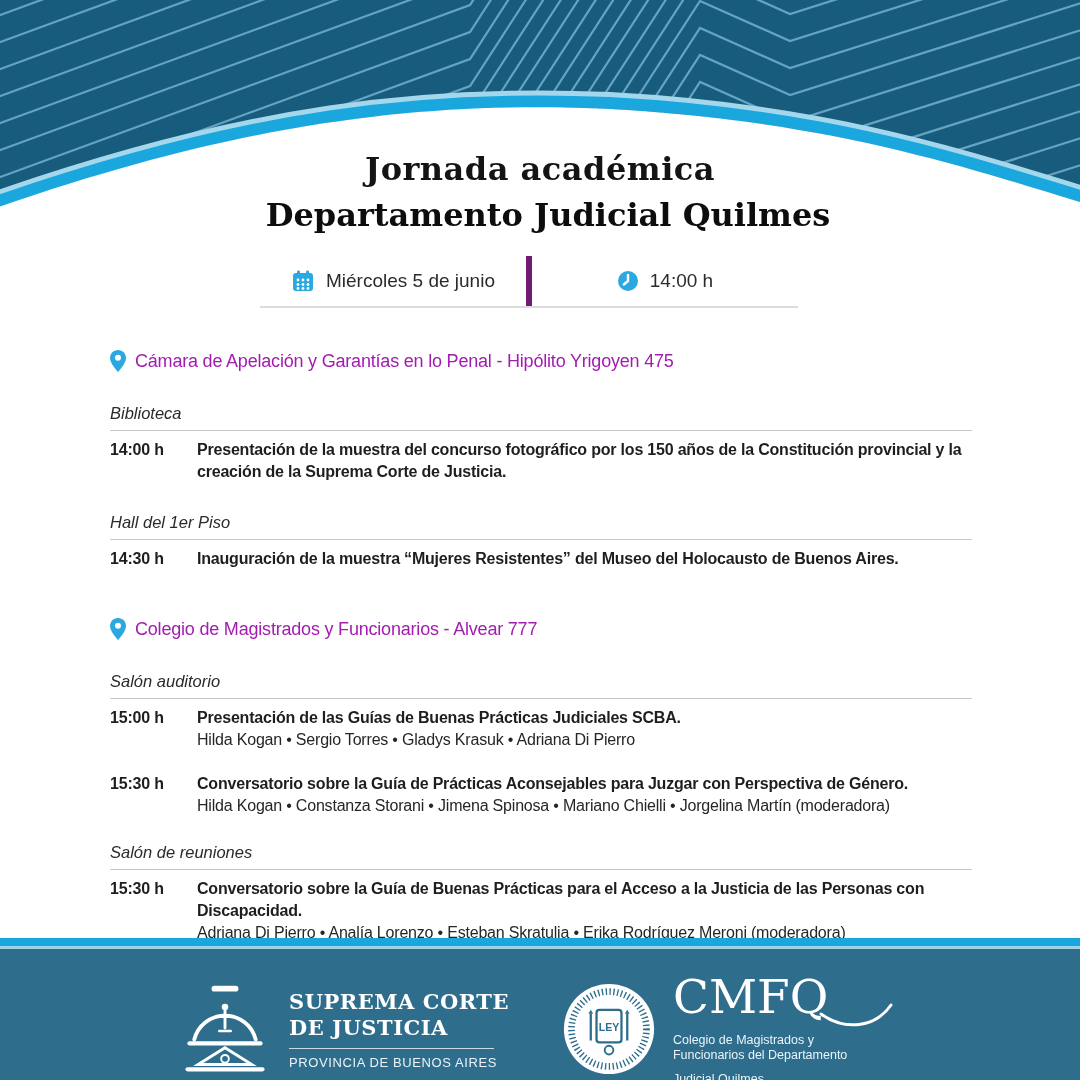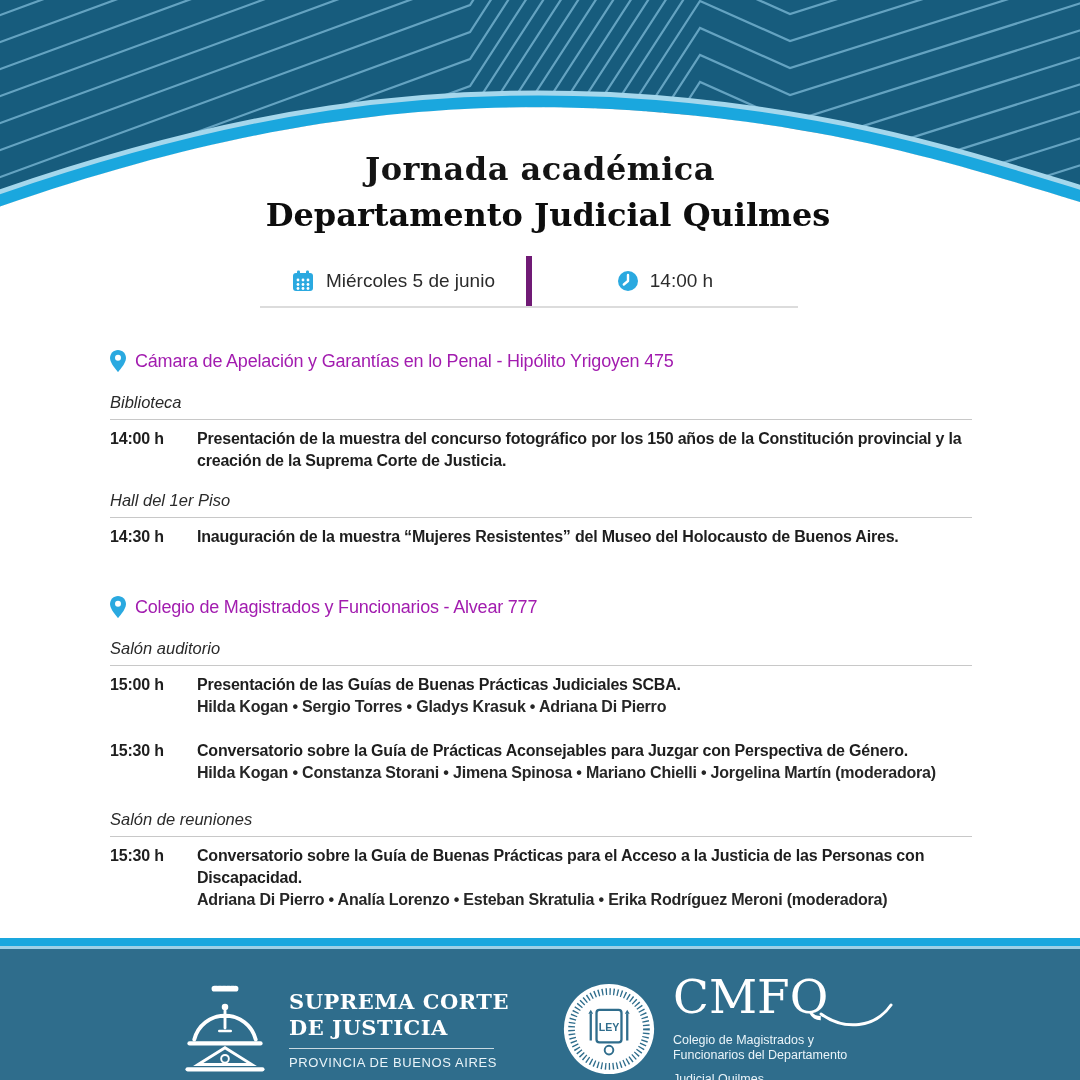--- a/index.html
+++ b/index.html
@@ -30,31 +30,31 @@
   }
   .dt-cell.left{border-right:6px solid #701a75;}
   
   .content{position:absolute;top:348px;left:110px;width:862px;}
   .venue{
     display:flex;align-items:center;gap:9px;
     font-weight:normal;font-size:18px;color:#a21caf;line-height:26px;letter-spacing:-.2px;
   }
   .venue.second{margin-top:46px;}
   .room{
-    margin-top:17px;font-style:italic;font-size:16.5px;color:#2a2a2a;
+    margin-top:28px;font-style:italic;font-size:16.5px;color:#2a2a2a;
     padding-bottom:6px;border-bottom:1.5px solid #c8c8c8;line-height:22px;
   }
   .event{
     display:grid;grid-template-columns:87px 1fr;margin-top:8px;
     font-size:16px;line-height:22px;letter-spacing:-.2px;
   }
   .event.gap{margin-top:22px;}
   .event-time{font-weight:bold;}
   .event-title{font-weight:bold;}
-  .event-speakers{font-weight:bold;color:#262626;}
+  .event-speakers{font-weight:normal;color:#262626;}
   
   .footer-stripe{position:absolute;left:0;top:938px;width:1080px;height:8px;background:#1aa7de;}
   .footer-fringe{position:absolute;left:0;top:946px;width:1080px;height:3px;background:#9fd0e6;}
   .footer-band{
     position:absolute;left:0;top:949px;width:1080px;height:160px;background:#2f6d8c;
     display:flex;align-items:center;justify-content:center;gap:52px;color:#ffffff;
   }
   .logo{display:flex;align-items:center;gap:16px;}
   .scj-text .big{
     font-family:"DejaVu Serif",serif;font-weight:bold;font-size:21px;line-height:26px;letter-spacing:.5px;

